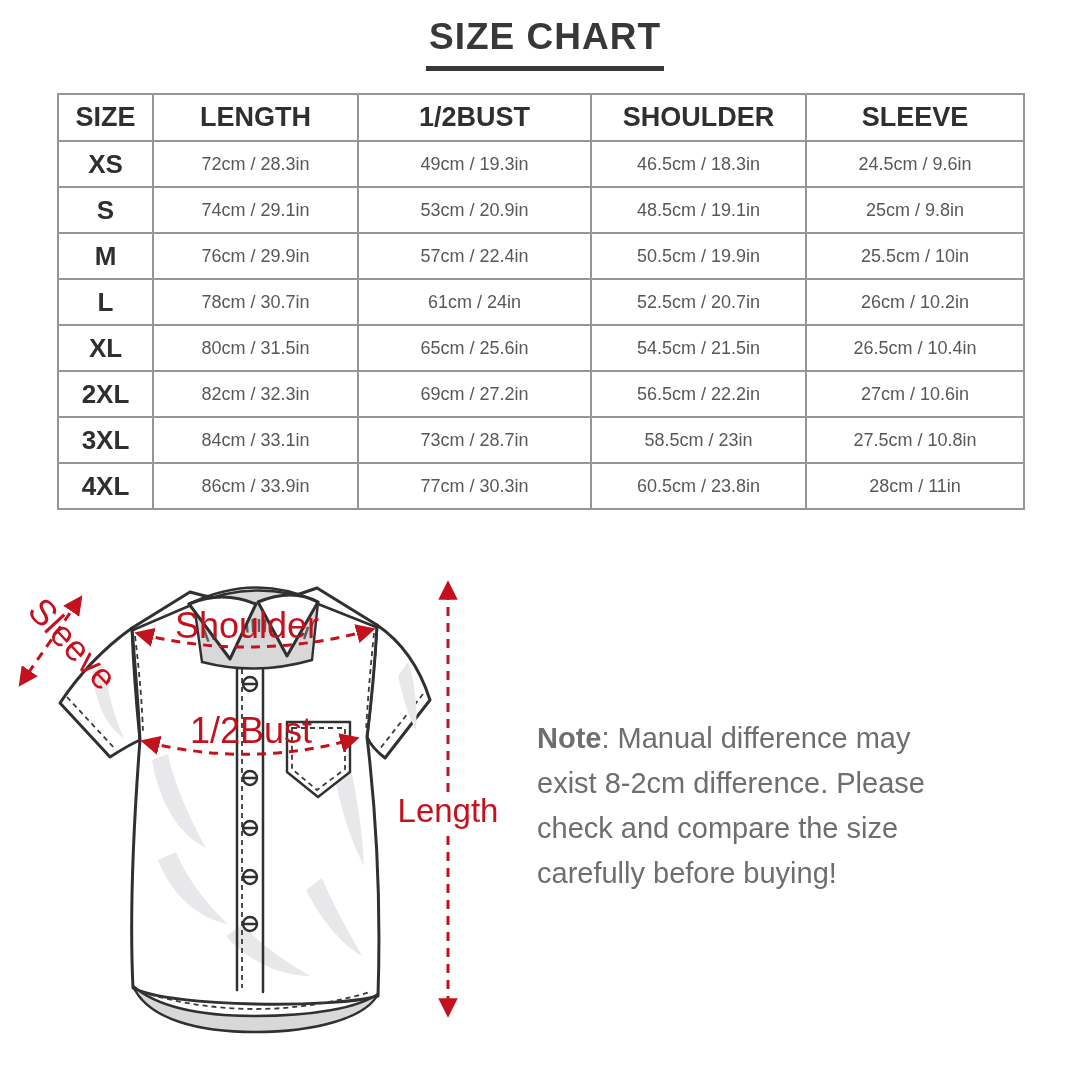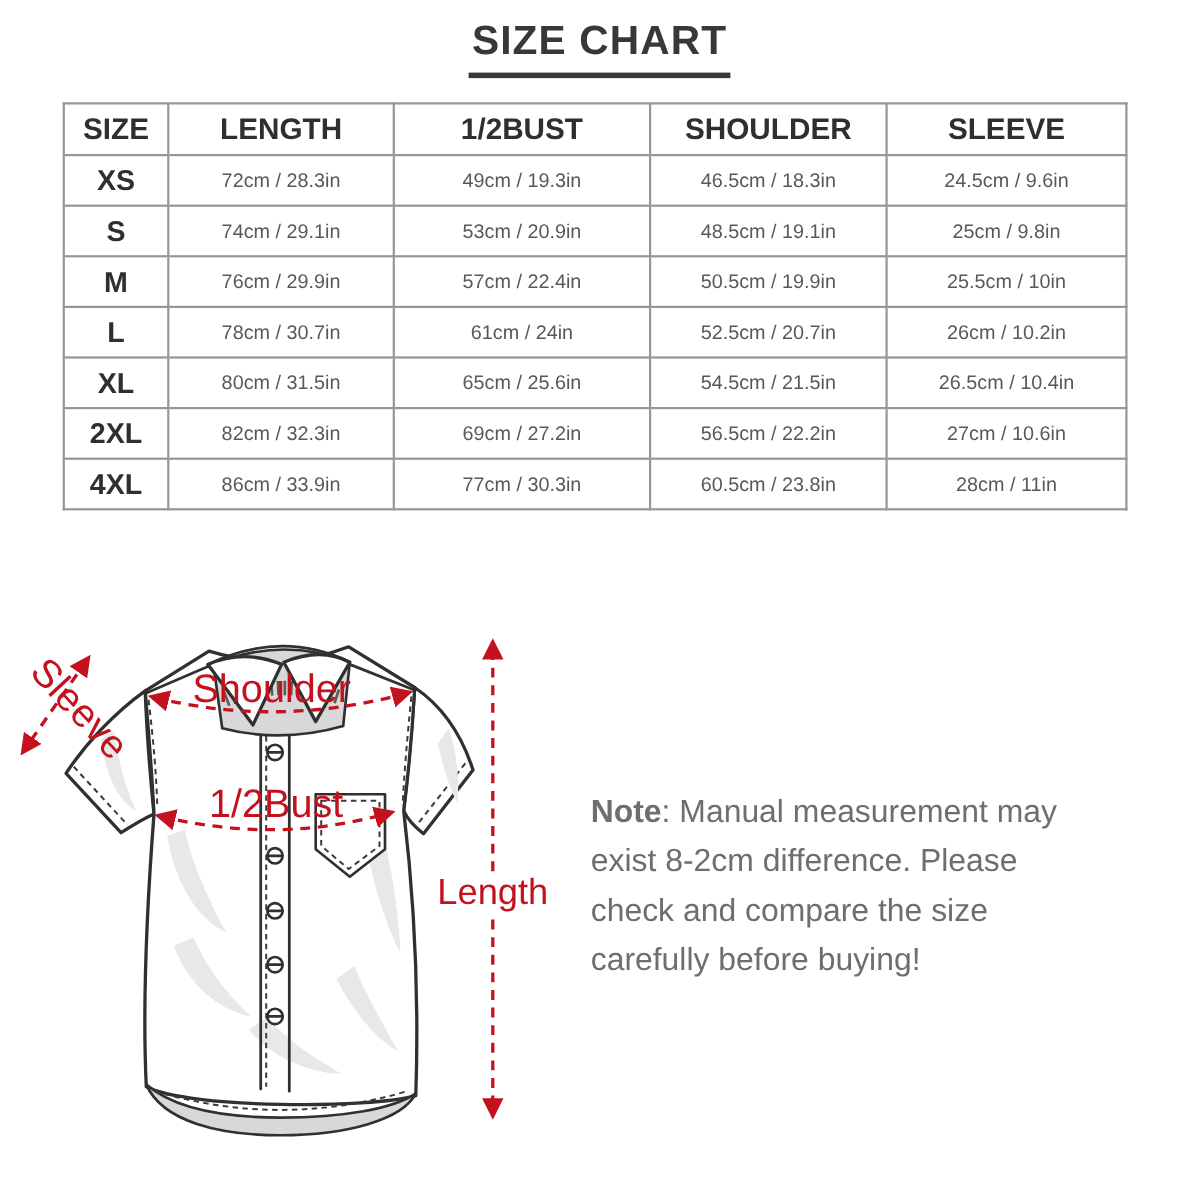--- a/index.html
+++ b/index.html
@@ -104,20 +104,27 @@
         <td>65cm / 25.6in</td>
         <td>54.5cm / 21.5in</td>
         <td>26.5cm / 10.4in</td>
       </tr>
       <tr>
         <th>2XL</th>
         <td>82cm / 32.3in</td>
         <td>69cm / 27.2in</td>
         <td>56.5cm / 22.2in</td>
         <td>27cm / 10.6in</td>
+      </tr>
+      <tr>
+        <th>3XL</th>
+        <td>84cm / 33.1in</td>
+        <td>73cm / 28.7in</td>
+        <td>58.5cm / 23in</td>
+        <td>27.5cm / 10.8in</td>
       </tr>
       <tr>
         <th>4XL</th>
         <td>86cm / 33.9in</td>
         <td>77cm / 30.3in</td>
         <td>60.5cm / 23.8in</td>
         <td>28cm / 11in</td>
       </tr>
     </tbody>
   </table>
@@ -189,19 +196,19 @@
       <path class="red-line" d="M448,276 L448,452" marker-end="url(#arrow)"></path>
 
       <text class="red-label" x="247" y="78" text-anchor="middle">Shoulder</text>
       <text class="red-label" x="251" y="183" text-anchor="middle">1/2Bust</text>
       <text class="red-label small" x="448" y="262" text-anchor="middle">Length</text>
       <text class="red-label" transform="translate(26,52) rotate(47)" x="0" y="0">Sleeve</text>
     </svg>
   </div>
 
   <div class="note">
-    <div><strong>Note</strong><span>: Manual measurement may</span></div>
+    <div><strong>Note</strong><span>: Manual difference may</span></div>
     <div>exist 8-2cm difference. Please</div>
     <div>check and compare the size</div>
     <div>carefully before buying!</div>
   </div>
 
 </div>
 
 </body></html>

